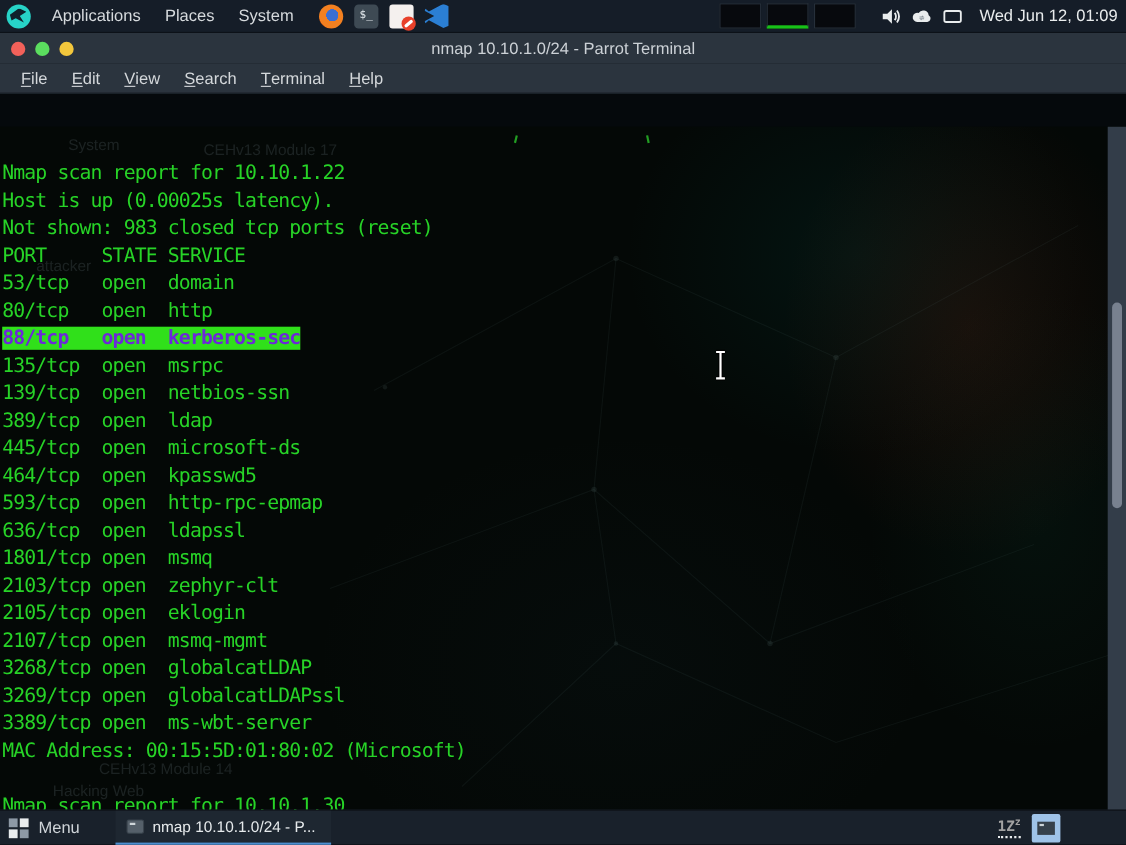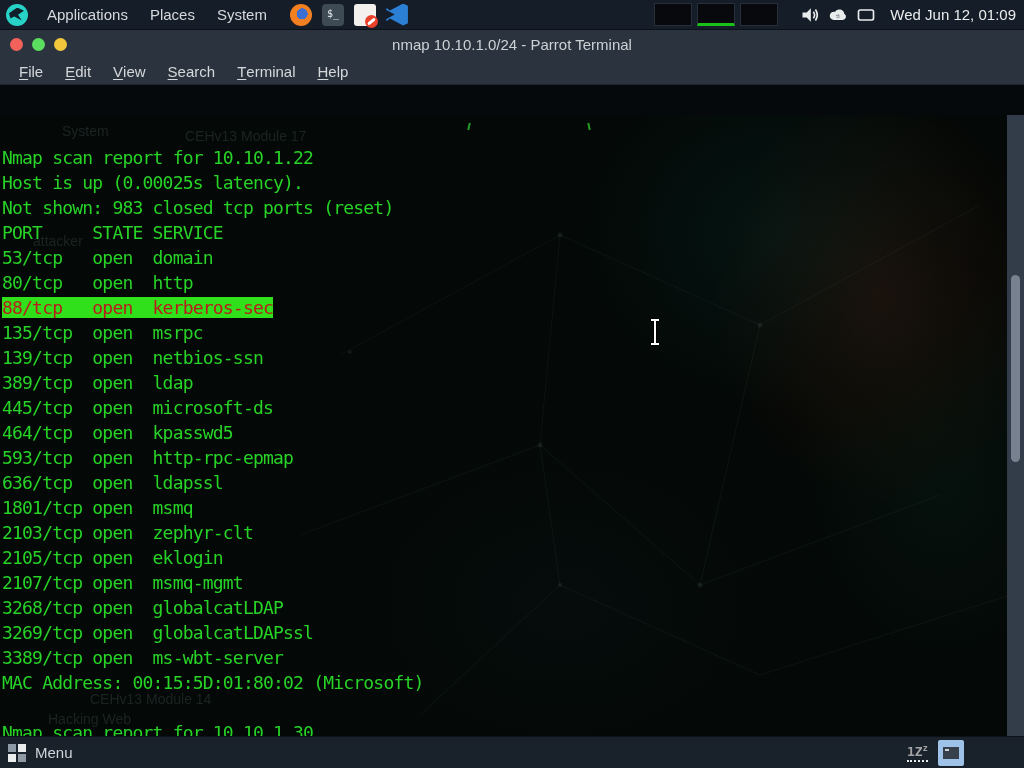--- a/index.html
+++ b/index.html
@@ -45,21 +45,21 @@
       radial-gradient(300px 260px at 76% 18%, rgba(0,130,120,0.10), transparent 70%),
       radial-gradient(220px 300px at 92% 55%, rgba(20,120,90,0.08), transparent 70%),
       radial-gradient(400px 300px at 55% 75%, rgba(40,90,110,0.05), transparent 70%);
   }
   .netlines { position:absolute; inset:0; pointer-events:none; opacity:0.9; }
   .desk-label { position:absolute; color:#6f7f86; opacity:0.22; font-size:14px; pointer-events:none; white-space:nowrap; }
   .clip-mark { position:absolute; width:2px; height:7px; background:#2bc32b; opacity:0.8; pointer-events:none; }
 
   .term-lines { position:absolute; top:30px; left:2px; right:20px; font-family:"DejaVu Sans Mono", monospace; font-size:18px; line-height:25px; letter-spacing:-0.8px; color:#27d327; white-space:pre; }
   .term-line { height:25px; }
-  .term-line .hl { background:#30e01a; color:#b91c1c; }
+  .term-line .hl { background:#30e01a; color:#6d28d9;font-weight:bold; }
 
   .scroll-track { position:absolute; top:0; right:0; width:17px; height:651px; background:#333d49; }
   .scroll-thumb { position:absolute; top:160px; left:4px; width:9px; height:187px; background:#78818f; border-radius:5px; }
 
   .ibeam { position:absolute; left:648px; top:202px; width:14px; height:30px; }
 
   
   .taskbar { position:absolute; left:0; bottom:0; width:1024px; height:32px; background:#19212b; display:flex; align-items:center; z-index:30; border-top:1px solid #0d1218; }
   .menu-btn { display:flex; align-items:center; gap:9px; padding:0 8px; height:32px; color:#cfd4d8; font-size:15px; }
   .grid-icon { display:grid; grid-template-columns:8px 8px; grid-template-rows:8px 8px; gap:2px; }
@@ -186,20 +186,24 @@
   <div class="taskbar">
     <div class="menu-btn">
       <div class="grid-icon">
           <i></i>
           <i></i>
           <i></i>
           <i></i>
         </div>
       <span>Menu</span>
     </div>
+    <div class="task-btn">
+      <div class="mini-term"></div>
+      <span>nmap 10.10.1.0/24 - P...</span>
+    </div>
     <div class="tray-right">
       <div class="zz-icon"><span>1Z</span><sup>z</sup></div>
       <div class="tray-term-active">
           <div class="sq"></div>
         </div>
     </div>
   </div>
 
 </div>
 

